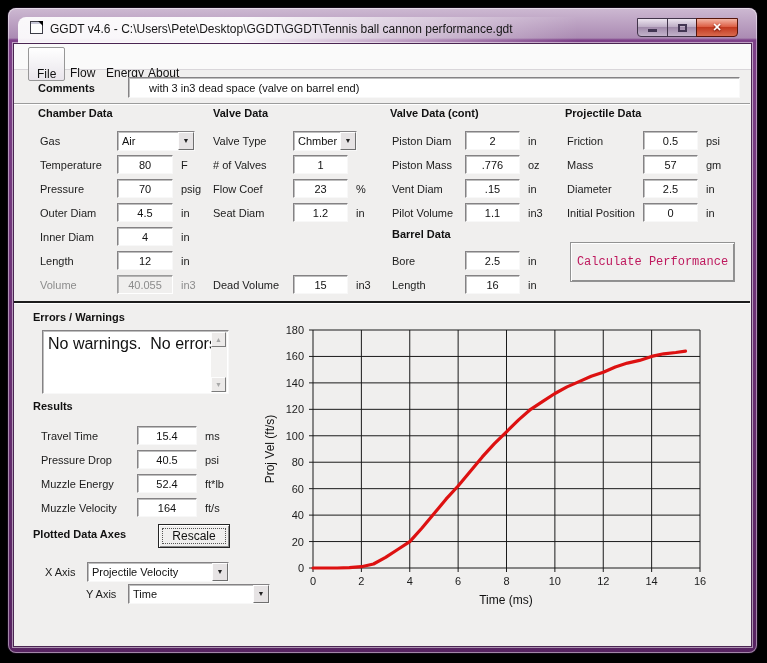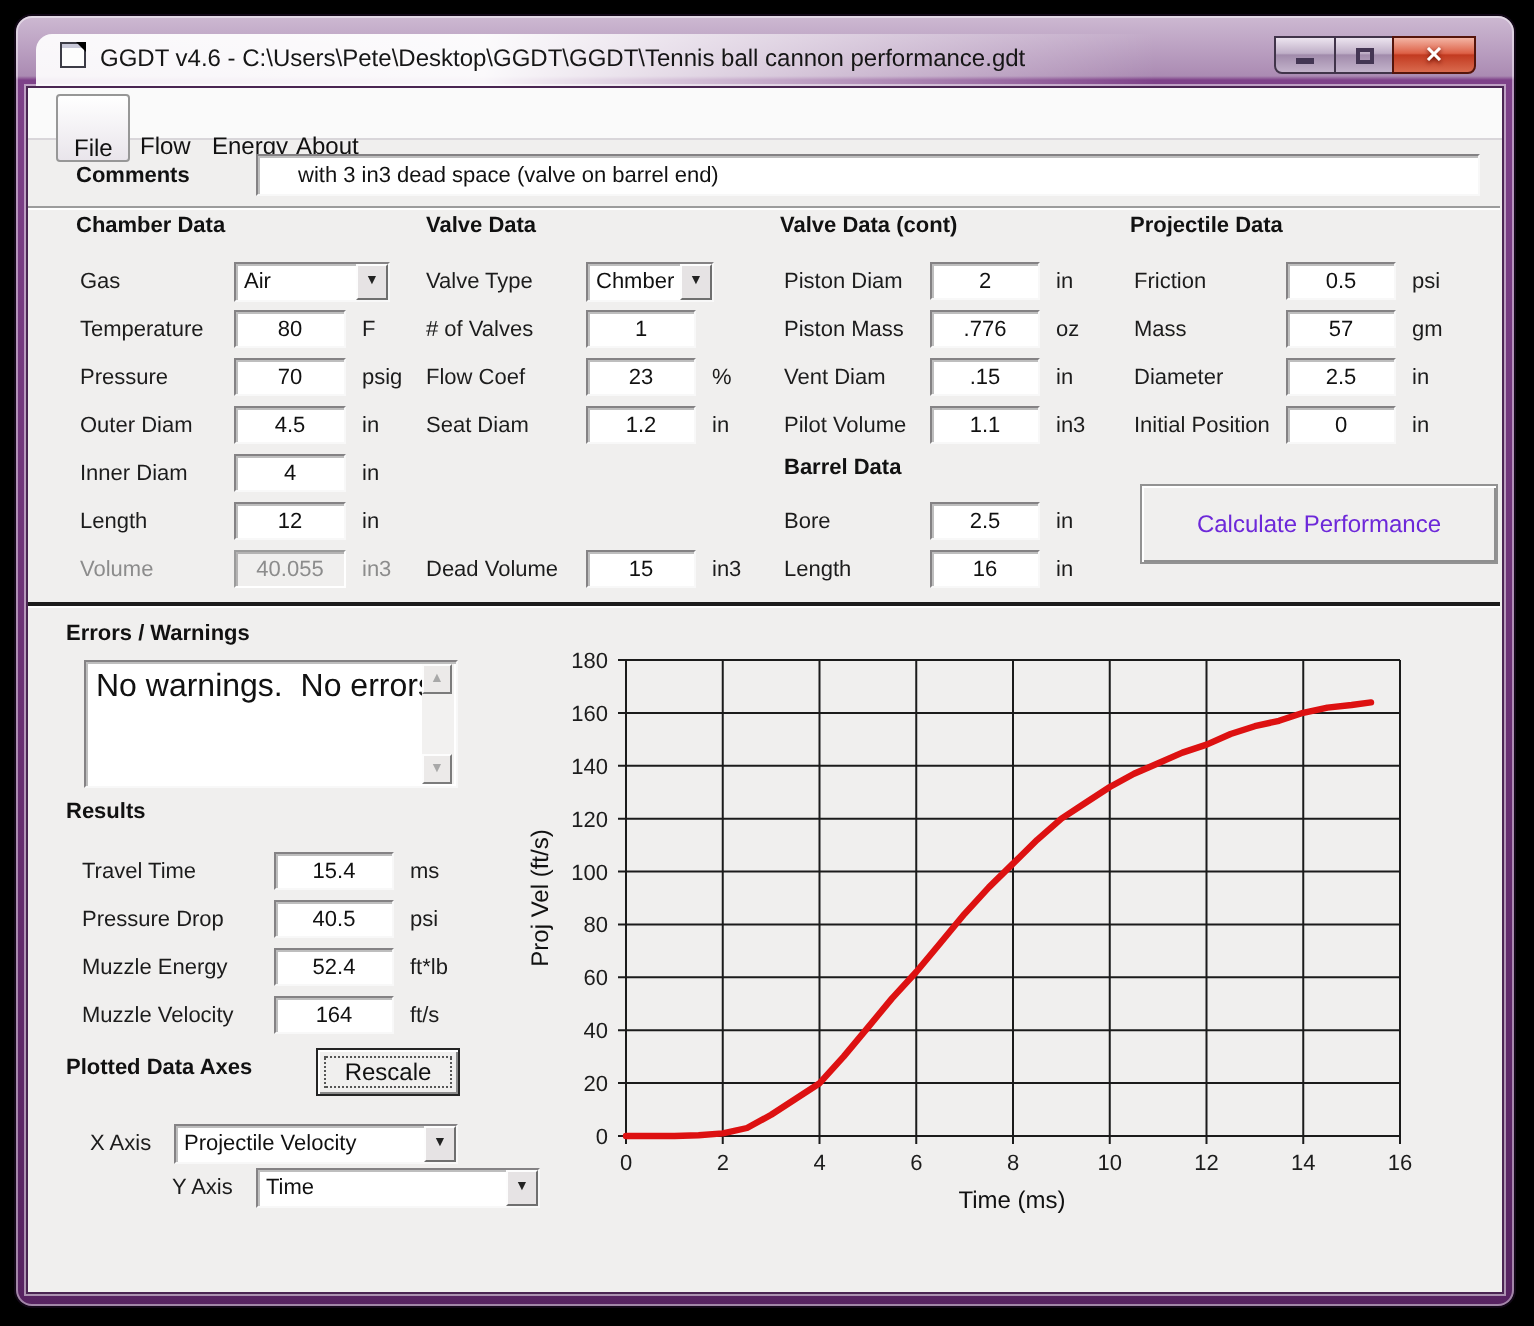--- a/index.html
+++ b/index.html
@@ -57,23 +57,23 @@
            border-right-color:#f8f8f8; border-bottom-color:#f8f8f8; box-shadow:inset 1px 1px 0 rgba(70,70,70,.35); }
   .ctext { flex:1; font-size:11px; color:#111; padding:3px 0 0 4px; white-space:nowrap; overflow:hidden; }
   .cbtn { width:16px; background:#e6e3e4; border:1px solid; border-color:#fdfdfd #6f6f6f #6f6f6f #fdfdfd;
           font-size:7px; color:#222; display:flex; align-items:center; justify-content:center; }
 
   
   .etch { position:absolute; height:2px; border-top:1px solid #9c9c9c; background:#fff; }
   .dark-line { position:absolute; height:3px; border-top:2px solid #1c1c1c; background:#fdfdfd; }
 
   
-  .btn-calc { position:absolute; left:570px; top:242px; width:179px; height:40px; background:#f0efee;
+  .btn-calc { position:absolute; left:570px; top:242px; width:165px; height:40px; background:#f0efee;
               border:1px solid #929292; box-shadow:inset 1px 1px 0 #fff, inset -1px -1px 0 #8f8f8f;
-              color:#6d28d9; font-size:12px; font-family:Liberation Sans, sans-serif; }
+              color:#be185d; font-size:12px; font-family:Liberation Mono, monospace; }
   .btn-rescale { position:absolute; left:158px; top:524px; width:72px; height:24px; background:#f0efee;
               border:1px solid #242424; box-shadow:inset 1px 1px 0 #fff, inset -1px -1px 0 #8a8a8a;
               font-size:12px; color:#111; font-family:"Liberation Sans",sans-serif; }
   .btn-rescale:after { content:""; position:absolute; left:3px; top:3px; right:3px; bottom:3px;
               border:1px dotted #555; }
 
   
   .errbox { position:absolute; left:42px; top:330px; width:187px; height:64px; }
   .errtext { position:absolute; left:5px; top:4px; font-size:16px; color:#111; white-space:pre; }
   .vscroll { position:absolute; right:1px; top:1px; bottom:1px; width:16px; background:#f2f1f0; }

